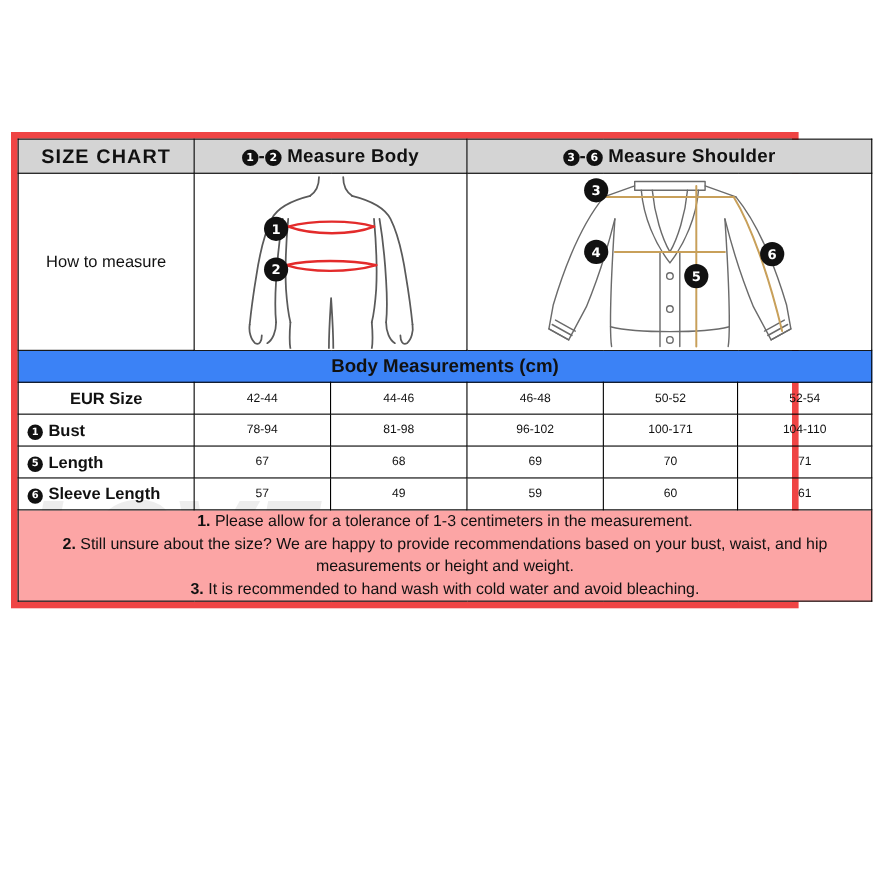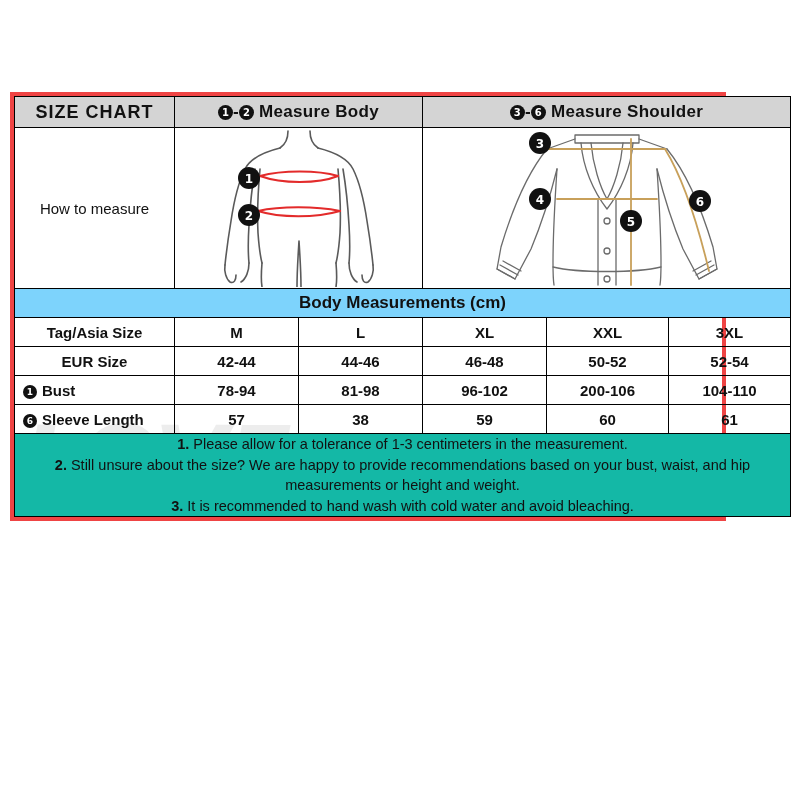--- a/index.html
+++ b/index.html
@@ -11,24 +11,24 @@
     overflow: hidden;
   }
   body {
     font-family: "Liberation Sans", sans-serif;
     -webkit-font-smoothing: antialiased;
   }
 
   #chart-wrap {
     position: absolute;
     left: 10px;
-    top: 92px;
+    top: 120px;
     width: 716px;
     box-sizing: border-box;
-    border: 4px solid #ef4444;
+    border: 6px solid #ef4444;
     background: #fff;
   }
 
   
   #watermark {
     position: absolute;
     left: 0;
     top: 300px;
     width: 780px;
     height: 200px;
@@ -111,39 +111,39 @@
   .diag-row td { height: 160px; background: #fff; }
   .howto {
     font-weight: normal;
     font-size: 15px;
   }
   .diagcell { position: relative; padding: 0; }
   .diagcell svg { display: block; margin: 0 auto; }
 
   
   .sect-band {
-    background: #7dd3fc;
+    background: #3b82f6;
     height: 28px;
     font-weight: bold;
     font-size: 17px;
     margin-top: 40px;
   }
 
   
   .row-label {
     font-weight: bold;
     font-size: 15px;
     text-align: center;
   }
   .row-label.left {
     text-align: left;
     padding-left: 8px;
   }
   .data-row td { height: 28px; font-size: 15px; }
-  .data-row .val { font-weight: bold; font-size: 15px; }
+  .data-row .val { font-weight: normal; font-size: 11px; }
   .lbl-circ {
     display: inline-block;
     width: 14px;
     height: 14px;
     line-height: 14px;
     border-radius: 50%;
     background: #111;
     color: #fff;
     font-size: 9px;
     font-weight: bold;
@@ -156,21 +156,21 @@
     color: #e8833a;
     font-weight: bold;
     font-size: 13px;
     margin-left: 6px;
   }
 
   
   .notes-cell {
     text-align: left;
     padding: 5px 8px 7px 8px;
-    background: #14b8a6;
+    background: #fca5a5;
   }
   .note {
     font-size: 14.5px;
     line-height: 1.42;
     color: #111;
   }
   .note b { font-weight: bold; }
 </style>
 </head>
 <body>
@@ -302,60 +302,62 @@
             <text x="243" y="76.5" text-anchor="middle" fill="#fff" font-size="12" font-weight="bold" font-family="DejaVu Sans, sans-serif">6</text>
           </g>
         </svg>
       </td>
     </tr>
 
     <tr>
       <td class="sect-band" colspan="6">Body Measurements (cm)</td>
     </tr>
 
-    <tr class="data-row">
-      <td class="row-label">Tag/Asia Size</td>
-      <td class="row-label">M</td>
-      <td class="row-label">L</td>
-      <td class="row-label">XL</td>
-      <td class="row-label">XXL</td>
-      <td class="row-label">3XL</td>
-    </tr>
 
     <tr class="data-row">
       <td class="row-label">EUR Size</td>
       <td class="val">42-44</td>
       <td class="val">44-46</td>
       <td class="val">46-48</td>
       <td class="val">50-52</td>
       <td class="val">52-54</td>
     </tr>
 
 
     <tr class="data-row">
       <td class="row-label left">
         <span class="lbl-circ">1</span><span>Bust</span>
       </td>
       <td class="val">78-94</td>
       <td class="val">81-98</td>
       <td class="val">96-102</td>
-      <td class="val">200-106</td>
+      <td class="val">100-171</td>
       <td class="val">104-110</td>
     </tr>
 
 
 
 
+    <tr class="data-row">
+      <td class="row-label left">
+        <span class="lbl-circ">5</span><span>Length</span>
+      </td>
+      <td class="val">67</td>
+      <td class="val">68</td>
+      <td class="val">69</td>
+      <td class="val">70</td>
+      <td class="val">71</td>
+    </tr>
 
     <tr class="data-row">
       <td class="row-label left">
         <span class="lbl-circ">6</span><span>Sleeve Length</span>
       </td>
       <td class="val">57</td>
-      <td class="val">38</td>
+      <td class="val">49</td>
       <td class="val">59</td>
       <td class="val">60</td>
       <td class="val">61</td>
     </tr>
 
     <tr>
       <td class="notes-cell" colspan="6">
         <div class="note"><b>1.</b><span> Please allow for a tolerance of 1-3 centimeters in the measurement.</span></div>
         <div class="note"><b>2.</b><span> Still unsure about the size? We are happy to provide recommendations based on your bust, waist, and hip measurements or height and weight.</span></div>
         <div class="note"><b>3.</b><span> It is recommended to hand wash with cold water and avoid bleaching.</span></div>

